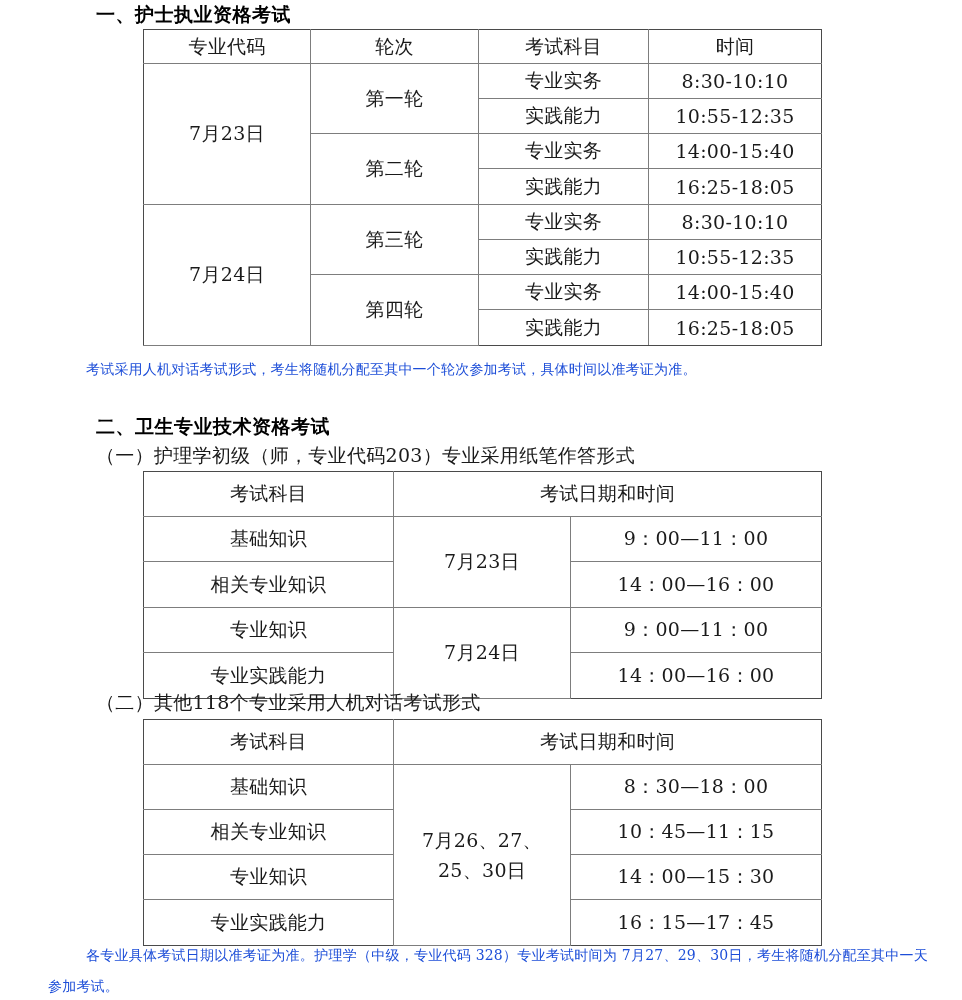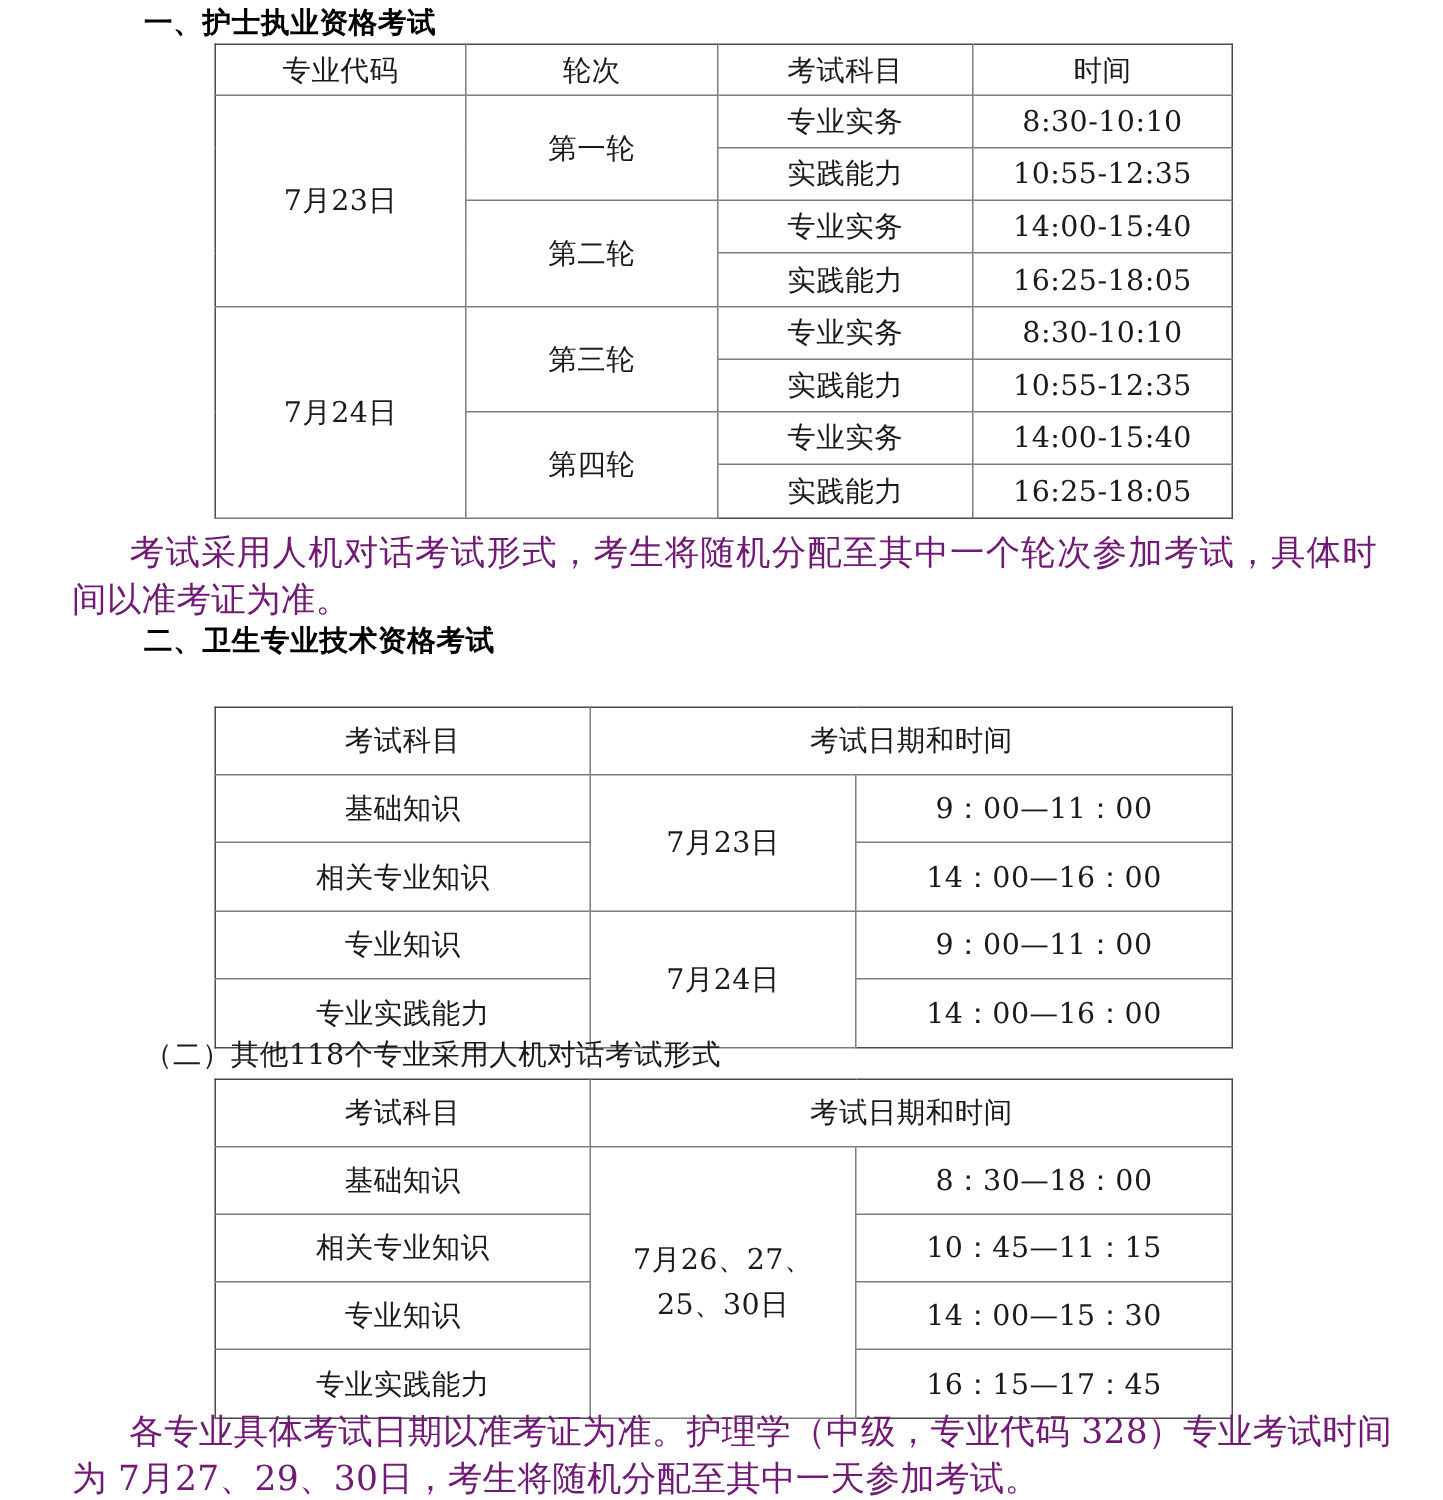--- a/index.html
+++ b/index.html
@@ -34,23 +34,23 @@
   }
   .sub-head {
     position: absolute;
     font-size: 19px;
     color: #1a1a1a;
     white-space: nowrap;
     letter-spacing: 0.3px;
   }
   .para {
     position: absolute;
-    font-size: 23px;
+    font-size: 14px;
     line-height: 31px;
-    color: #701a75;
+    color: #1d4ed8;
     text-align: justify;
     text-justify: inter-ideograph;
     letter-spacing: 0.2px;
   }
   .para .indent { display: inline-block; width: 38px; }
 
   
   table.grid {
     position: absolute;
     border-collapse: collapse;
@@ -150,20 +150,21 @@
       </tr>
     </tbody>
   </table>
 
   <div class="para" style="left:48px; top:354px; width:870px;">
     <span class="indent"></span><span>考试采用人机对话考试形式，考生将随机分配至其中一个轮次参加考试，具体时间以准考证为准。</span>
   </div>
 
   <div class="h-main" style="left:96px; top:414px;font-family:Liberation Serif, serif;">二、卫生专业技术资格考试</div>
 
+  <div class="sub-head" style="left:96px; top:443px;">（一）护理学初级（师，专业代码203）专业采用纸笔作答形式</div>
 
   <table class="grid" style="left:143px; top:471px; width:678px;">
     <colgroup>
       <col style="width:250px;">
       <col style="width:177px;">
       <col style="width:251px;">
     </colgroup>
     <thead>
       <tr style="height:45px;">
         <th class="outer-left outer-top">考试科目</th>

